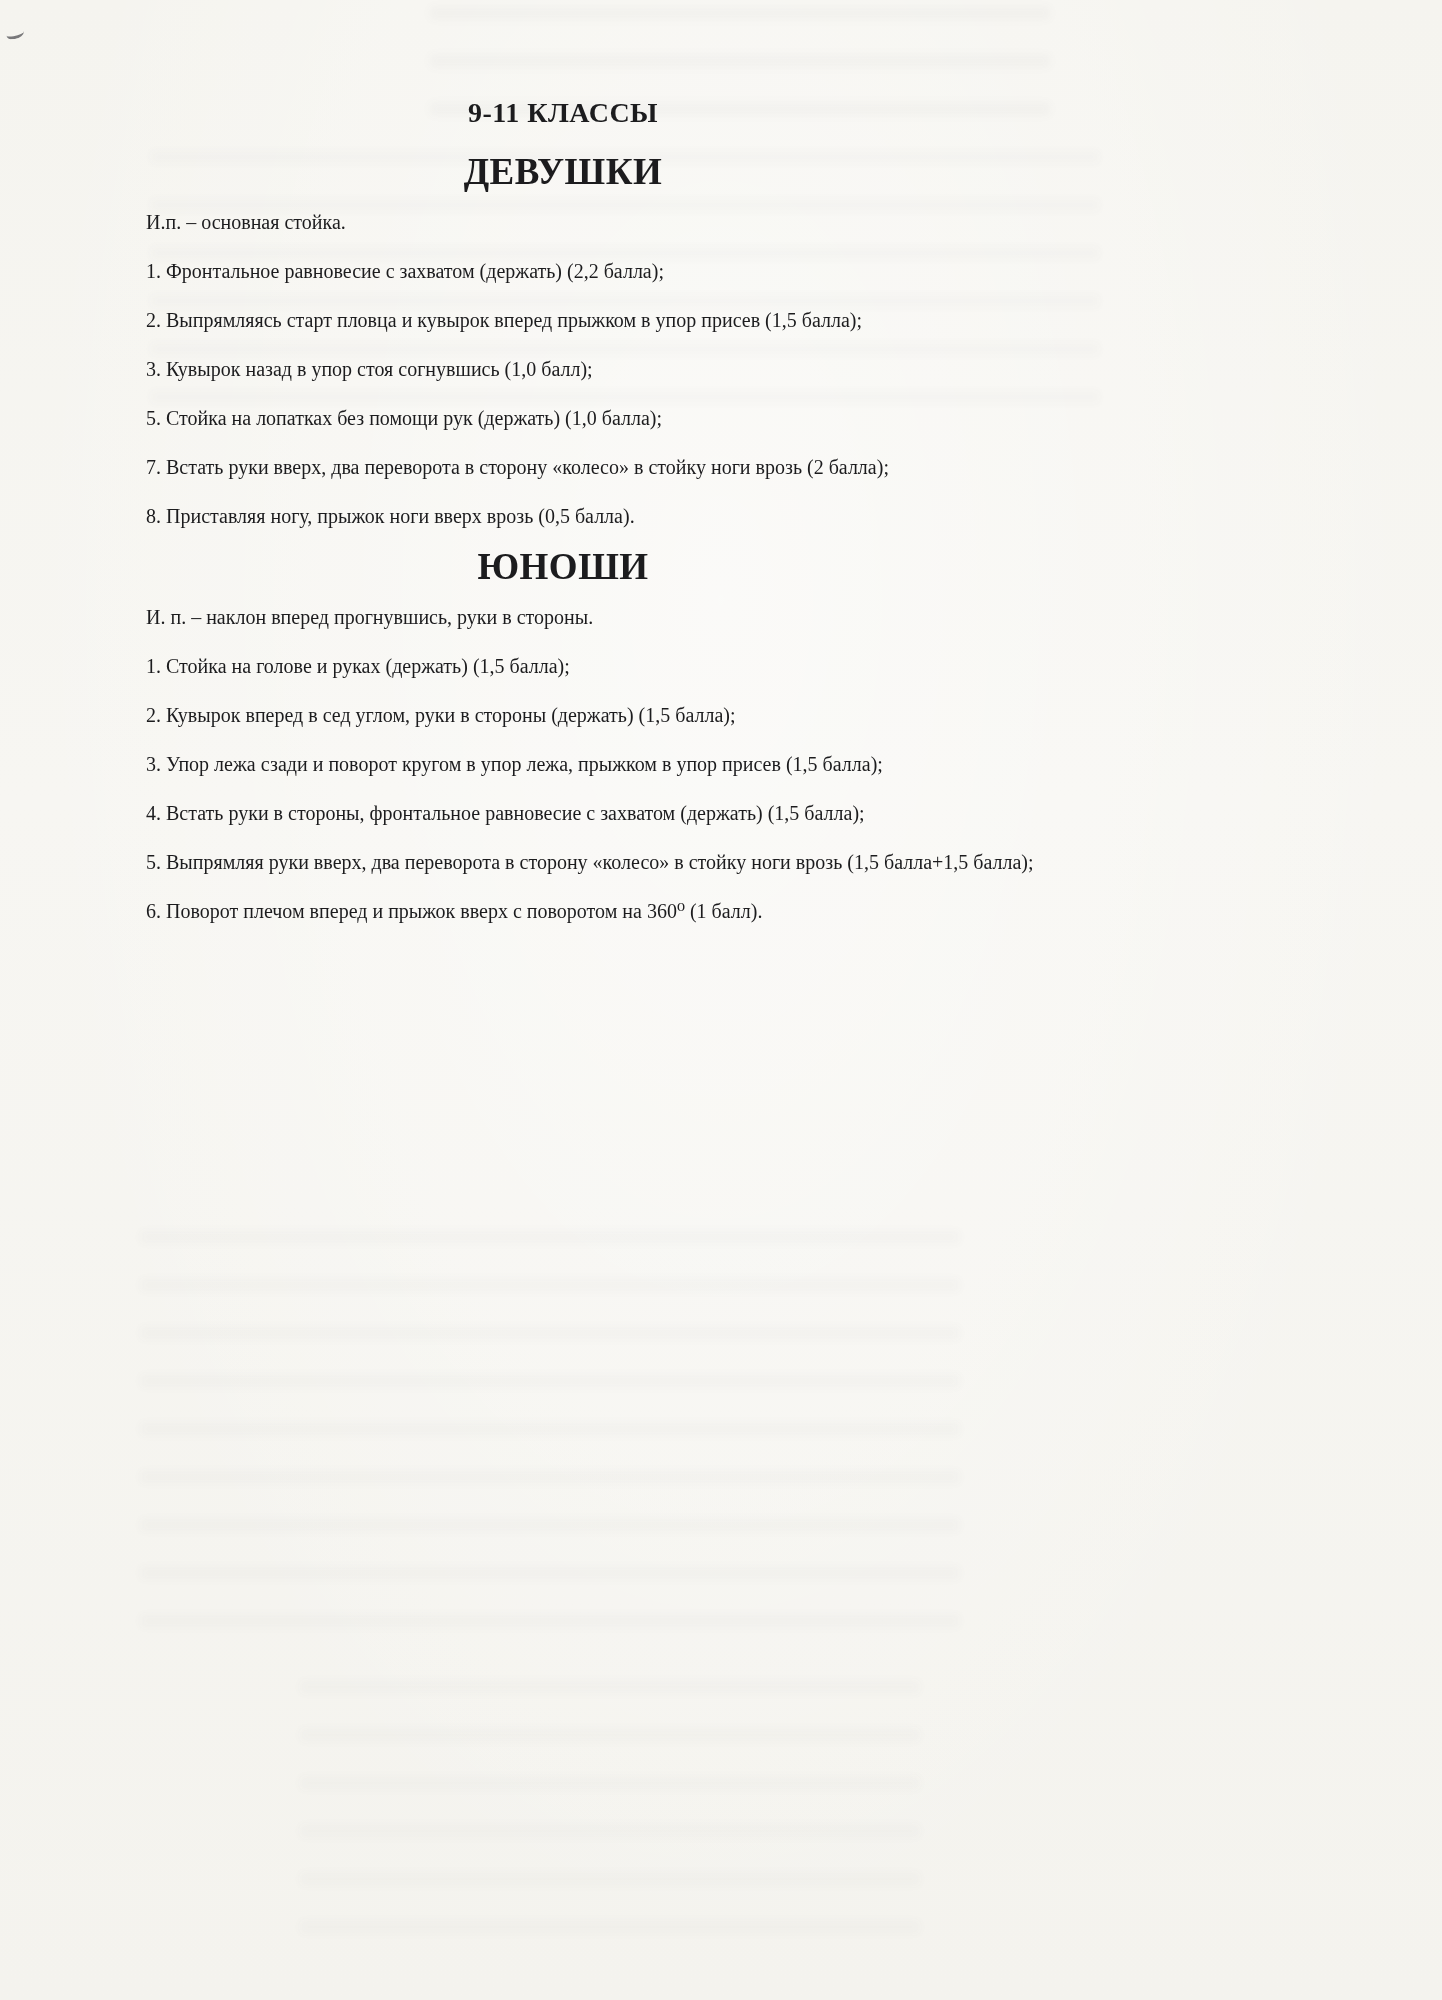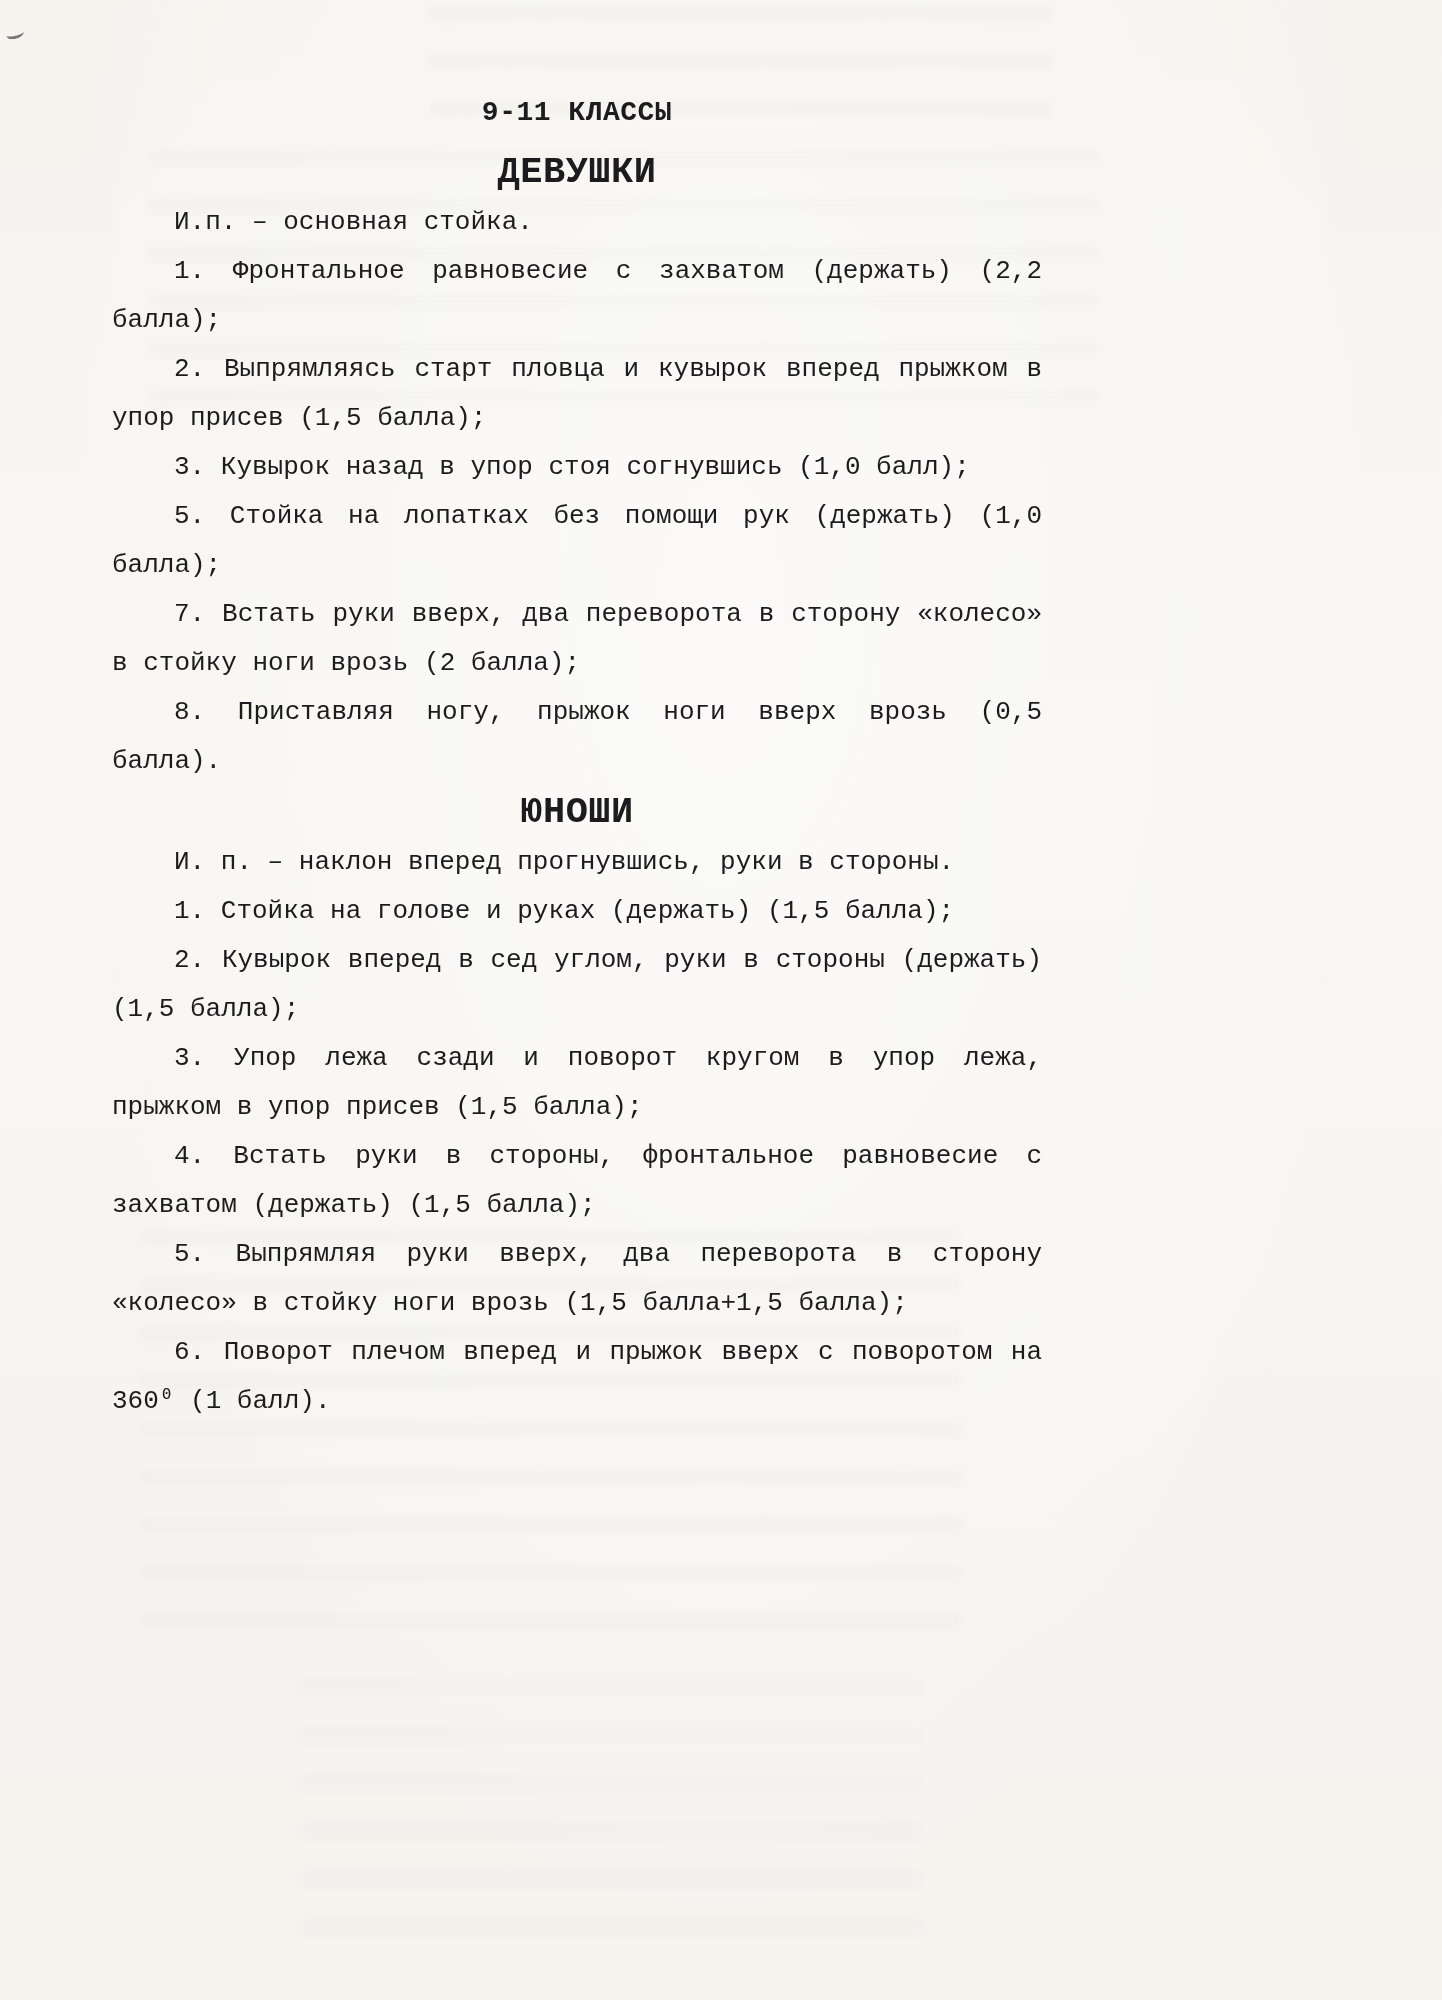--- a/index.html
+++ b/index.html
@@ -42,42 +42,41 @@
     left: 6px; top: 28px;
     width: 18px; height: 8px;
     border-bottom: 3px solid #5a5a5e;
     border-radius: 0 0 60% 40%;
     transform: rotate(-8deg);
     opacity: 0.8;
   }
   .content {
     position: relative;
     box-sizing: border-box;
-    padding: 88px 400px 0 112px; 
-    font-family: Liberation Mono, monospace;
+    padding: 88px 400px 0 84px; 
   }
   h1.doc-title {
     margin: 0 0 8px 0;
     font-size: 28px;
     line-height: 50px;
     font-weight: bold;
     text-align: center;
     letter-spacing: 0.5px;
   }
   h2.section-heading {
     margin: 0;
     font-size: 37px;
     line-height: 52px;
     font-weight: bold;
     text-align: center;
     letter-spacing: 0.5px;
   }
   p.para {
     margin: 0;
-    font-size: 26px;
+    font-size: 20px;
     line-height: 49px;
     text-align: justify;
     text-indent: 62px;
   }
   p.intro { text-align: left; }
 </style>
 </head>
 <body>
 
 <div class="page">

